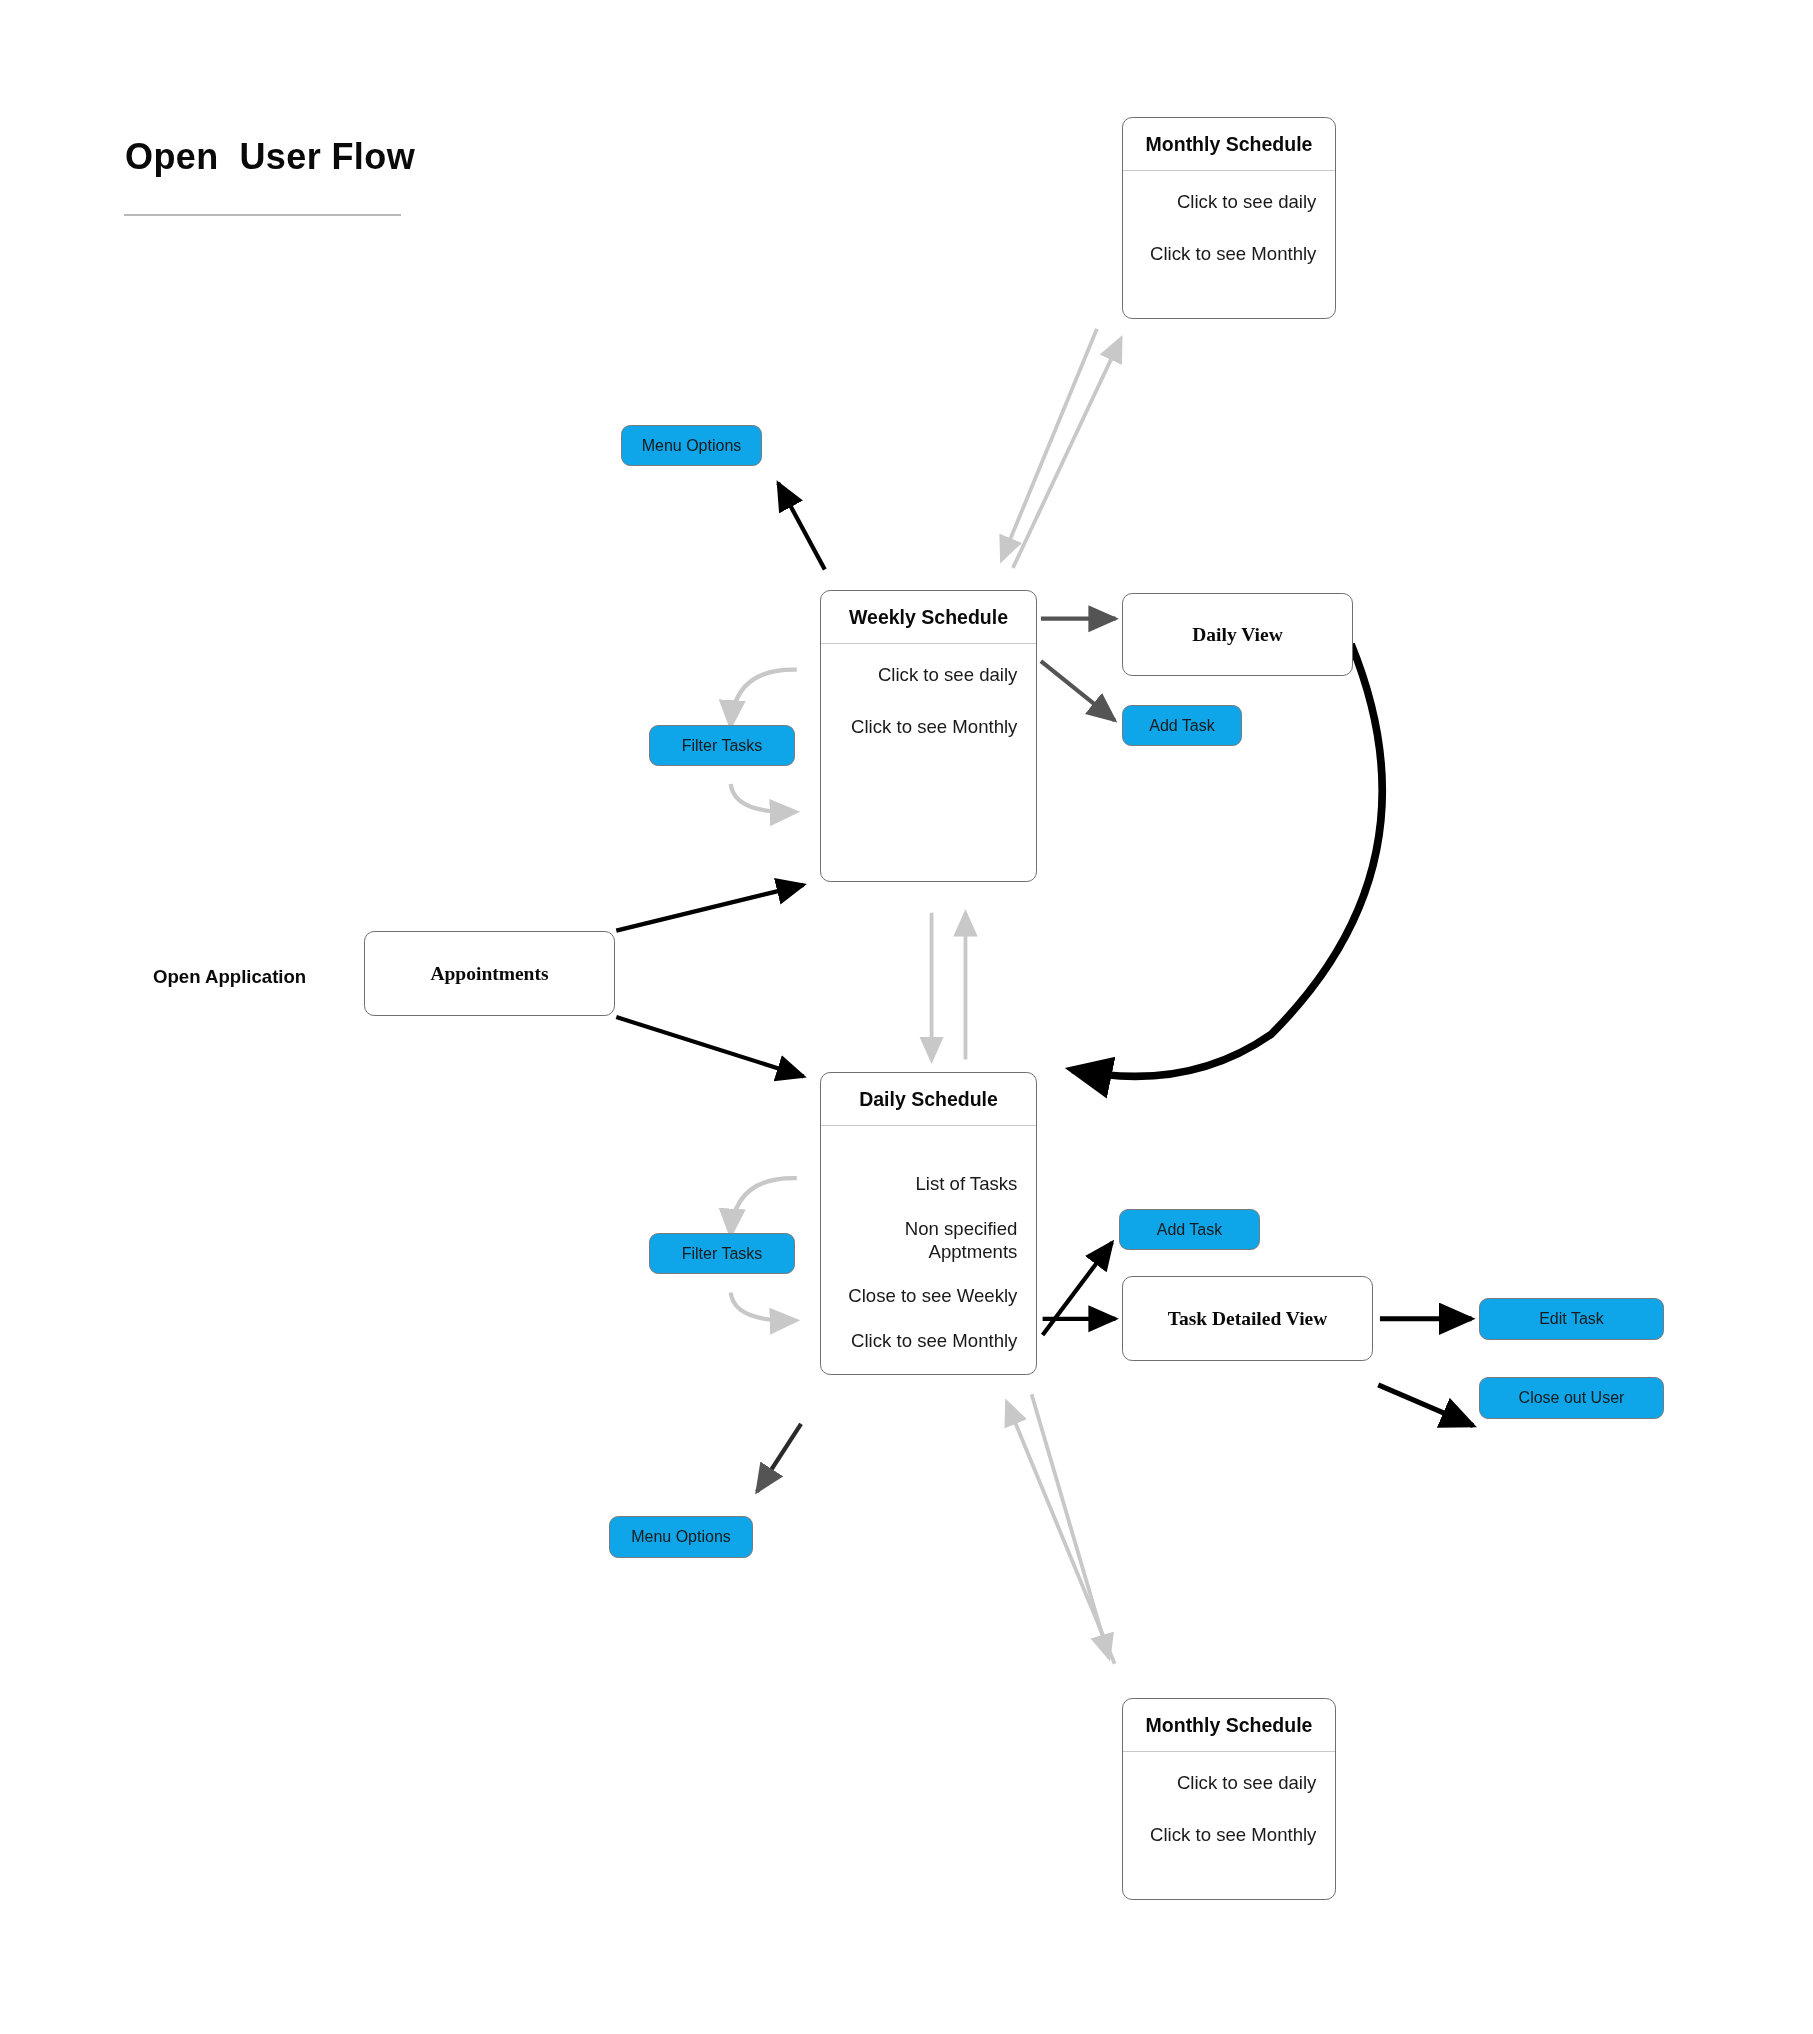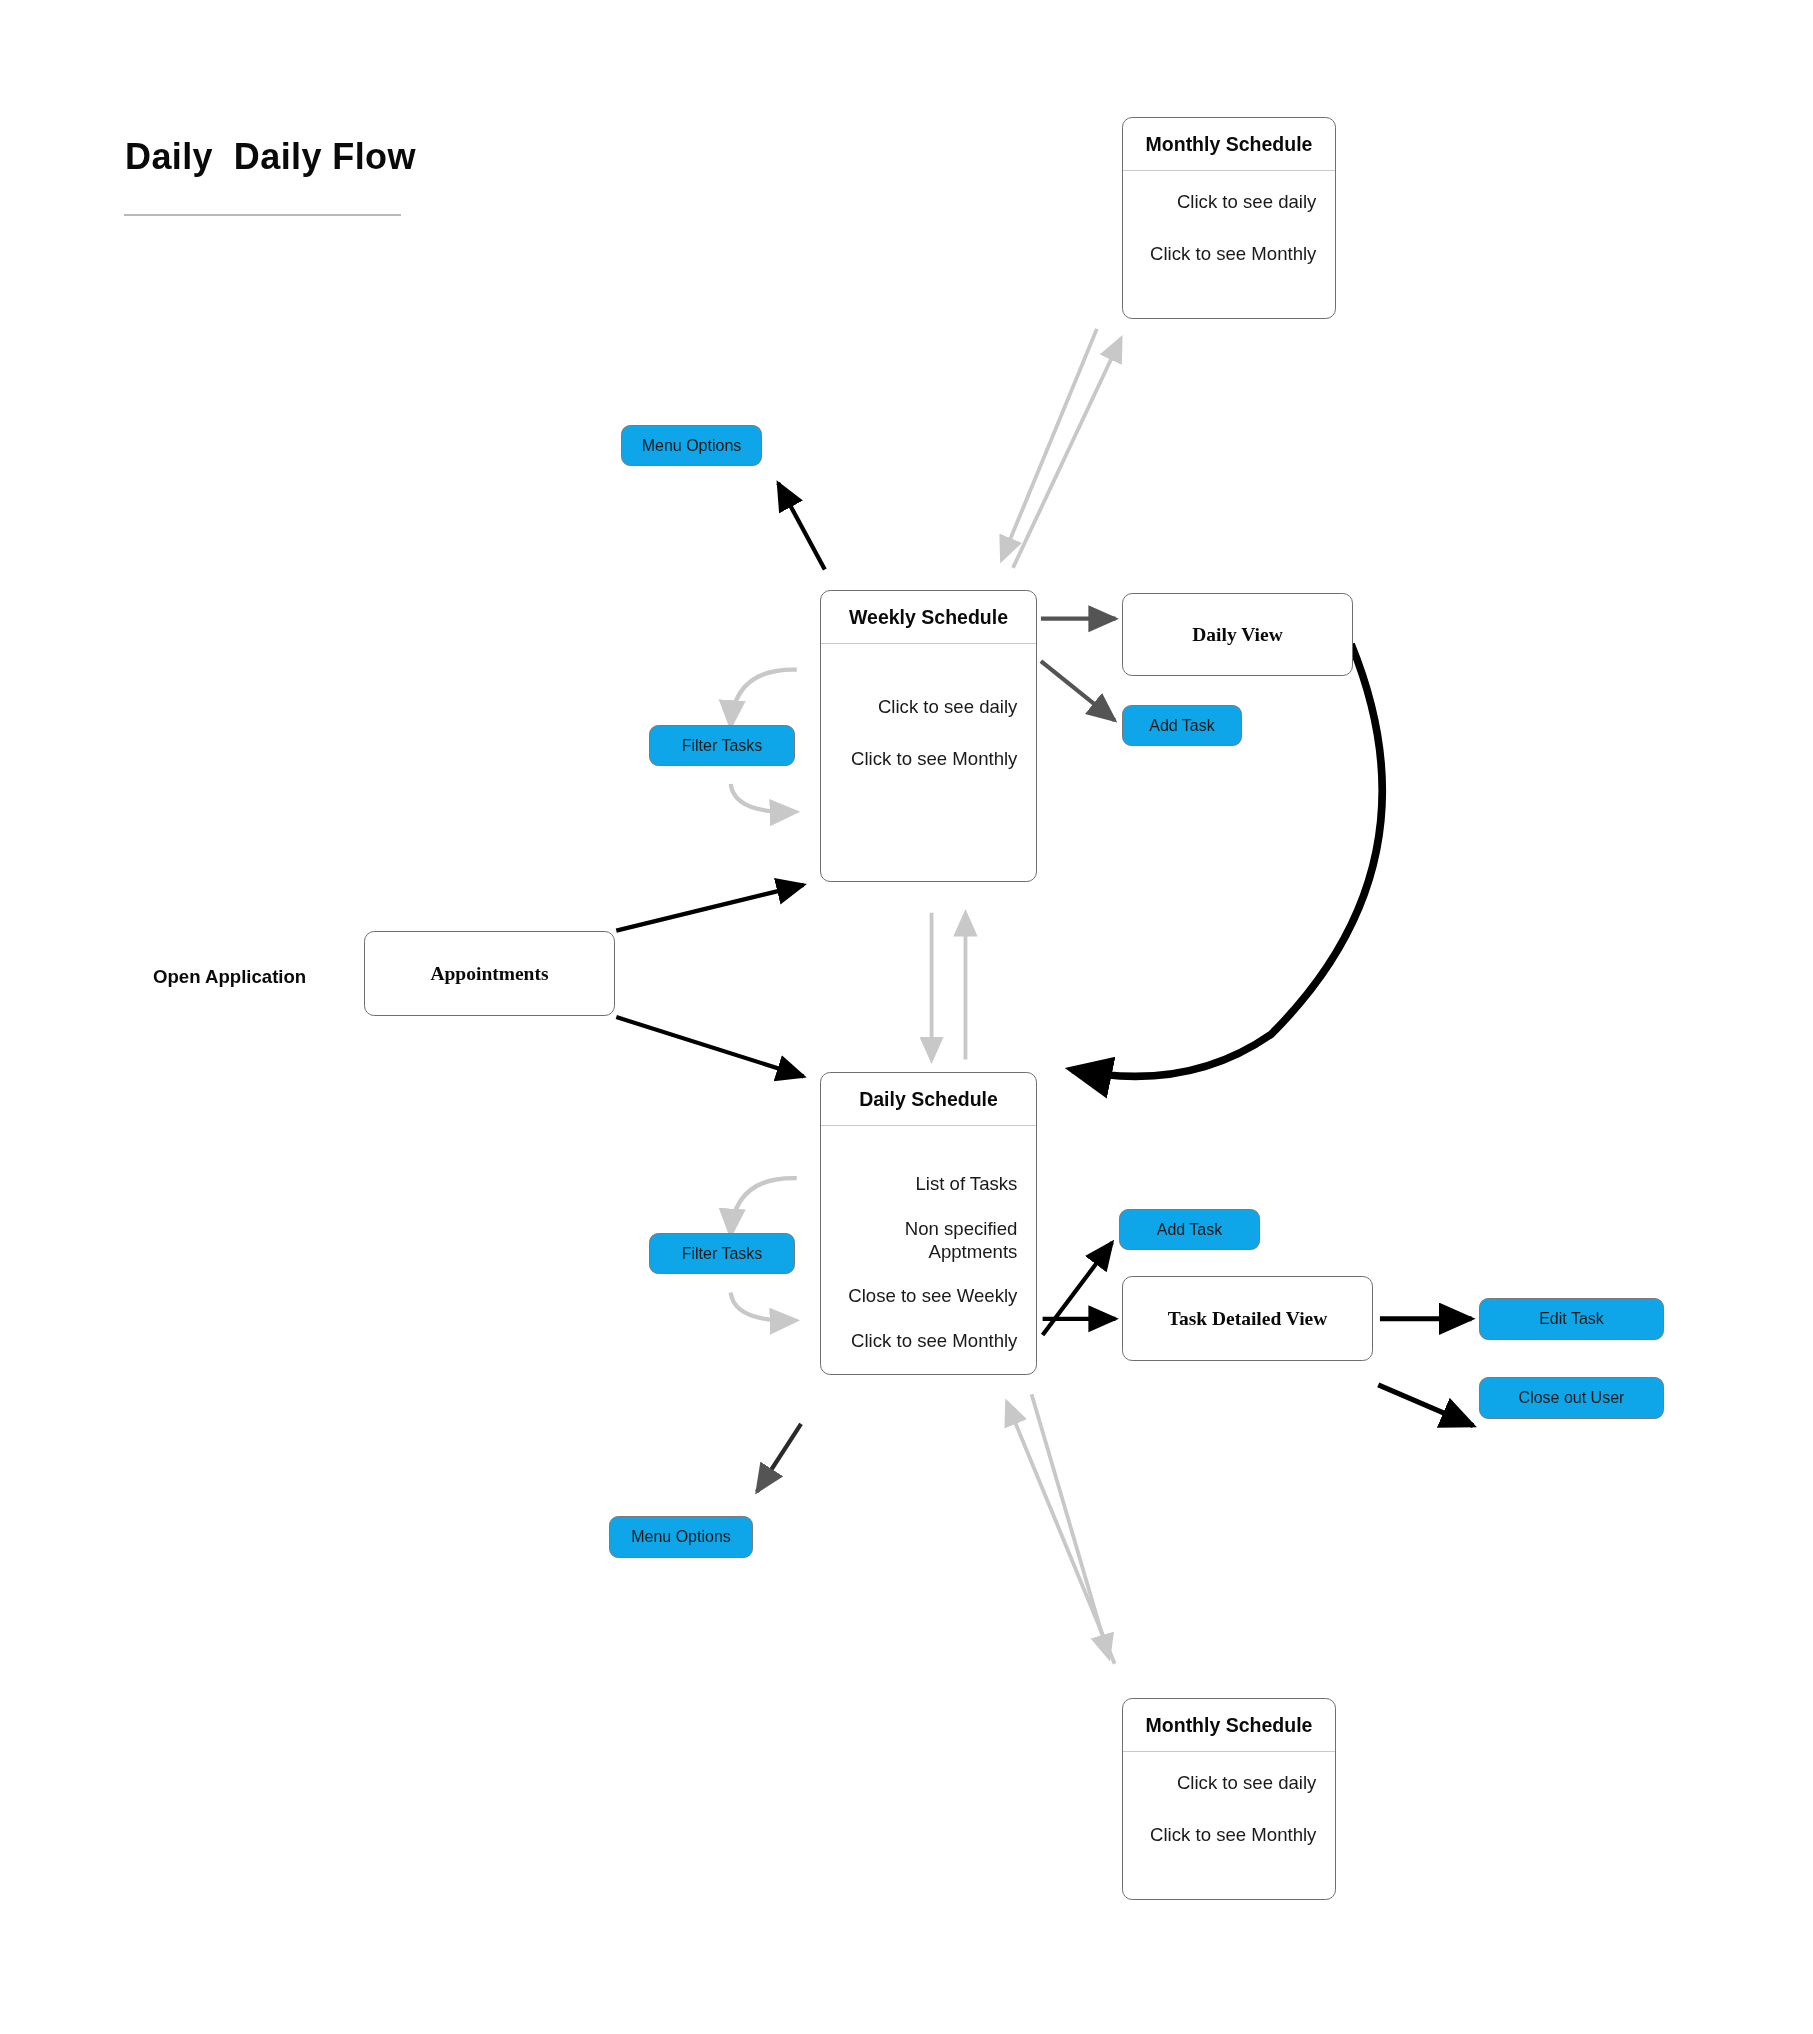--- a/index.html
+++ b/index.html
@@ -181,36 +181,36 @@
     <path d="M1628,1556 L1736,1556" fill="none" stroke="#000000" stroke-width="6" marker-end="url(#ah-black)"></path>
 
     <path d="M1626,1634 L1738,1682" fill="none" stroke="#000000" stroke-width="6" marker-end="url(#ah-black)"></path>
 
     <path d="M945,1680 L893,1760" fill="none" stroke="#2a2a2a" stroke-width="5" marker-end="url(#ah-dark)"></path>
 
     <path d="M1315,1963 L1188,1655" fill="none" stroke="#c8c8c8" stroke-width="4.5" marker-end="url(#ah-light)"></path>
     <path d="M1217,1645 L1308,1955" fill="none" stroke="#c8c8c8" stroke-width="4.5" marker-end="url(#ah-light)"></path>
   </svg>
 
-  <div class="page-title">Daily  Daily Flow</div>
+  <div class="page-title">Open  User Flow</div>
   <div class="title-rule"></div>
 
   <div class="plain-label" style="left:153px; top:966px;">Open Application</div>
 
   <div class="card" style="left:1122px; top:117px; width:214px; height:202px;">
     <div class="card-header">Monthly Schedule</div>
     <div class="card-body">
       <div class="card-line">Click to see daily</div>
       <div class="card-line">Click to see Monthly</div>
     </div>
   </div>
 
   <div class="pill" style="left:621px; top:425px; width:141px; height:41px;">Menu Options</div>
 
-  <div class="card" style="left:820px; top:590px; width:217px; height:292px;gap:32px;">
+  <div class="card" style="left:820px; top:590px; width:217px; height:292px;">
     <div class="card-header">Weekly Schedule</div>
     <div class="card-body">
       <div class="card-line">Click to see daily</div>
       <div class="card-line">Click to see Monthly</div>
     </div>
   </div>
 
   <div class="pill" style="left:649px; top:725px; width:146px; height:41px;">Filter Tasks</div>
 
   <div class="node node-simple" style="left:1122px; top:593px; width:231px; height:83px;">Daily View</div>

